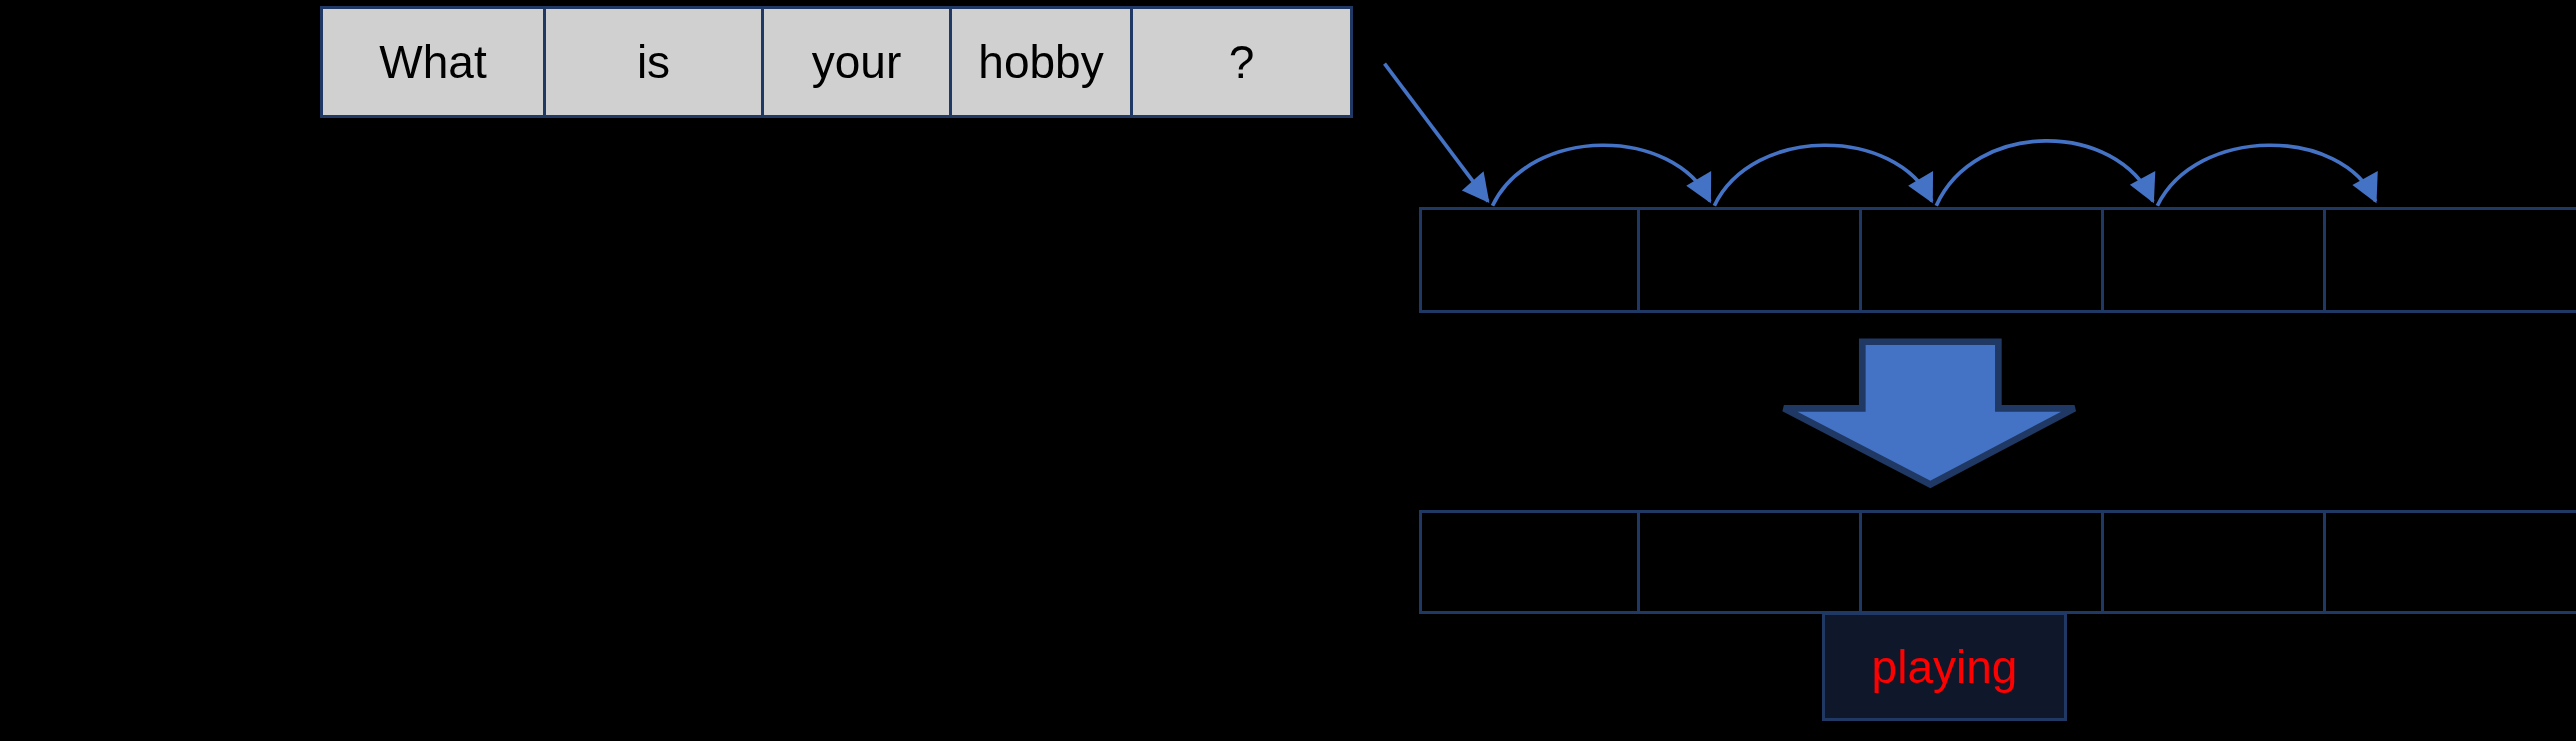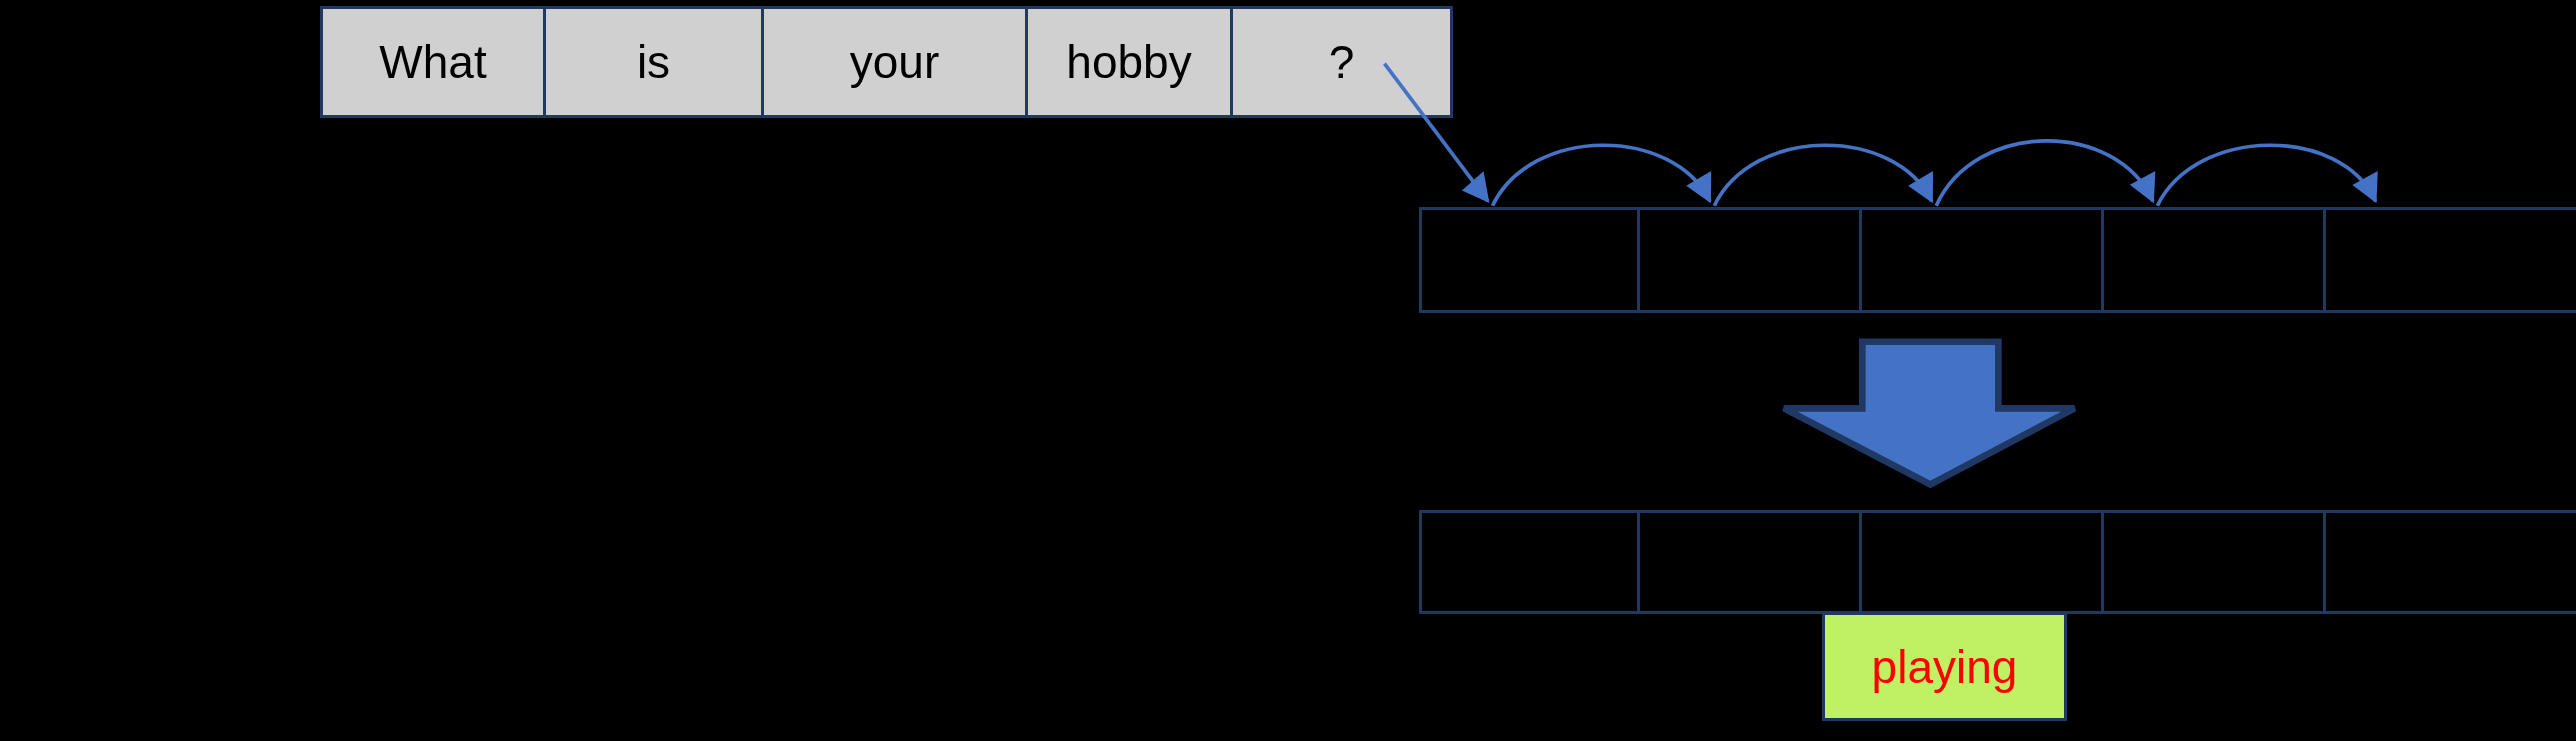--- a/index.html
+++ b/index.html
@@ -65,21 +65,21 @@
 
   
   #output-cell {
     position: absolute;
     left: 1822px;
     top: 612px;
     width: 245px;
     height: 109px;
     box-sizing: border-box;
     border: 3px solid #1F3864;
-    background: #bef264;
+    background: #0f172a;
     display: flex;
     align-items: center;
     justify-content: center;
     color: #FF0000;
     font-size: 46px;
     line-height: 1;
     white-space: nowrap;
   }
 
   
@@ -97,24 +97,24 @@
 
 <div id="stage">
 
   <div class="tbl" id="question-table">
     <div class="cell" style="width:226px">
       <span>What</span>
     </div>
     <div class="cell" style="width:221px">
       <span>is</span>
     </div>
-    <div class="cell" style="width:267px">
+    <div class="cell" style="width:191px">
       <span>your</span>
     </div>
-    <div class="cell" style="width:208px">
+    <div class="cell" style="width:184px">
       <span>hobby</span>
     </div>
     <div class="cell" style="width:223px">
       <span>?</span>
     </div>
   </div>
 
   <div class="tbl slot-table" id="encoder-table">
     <div class="cell" style="width:221px">
       <span></span>

